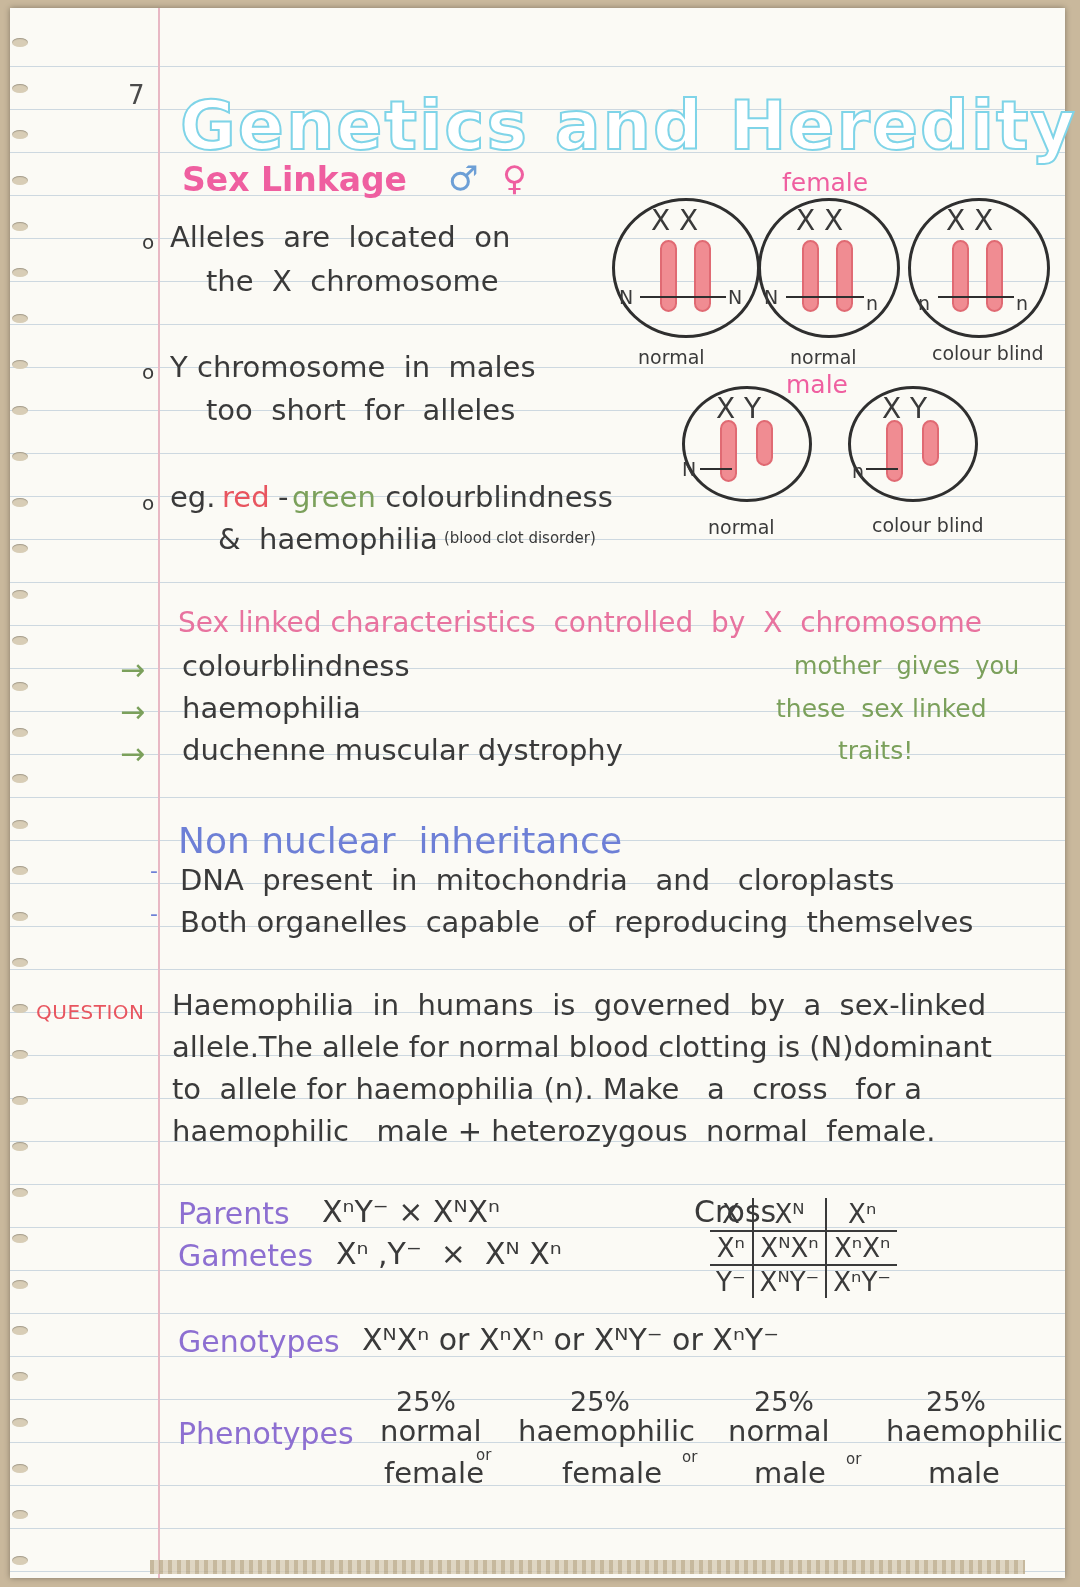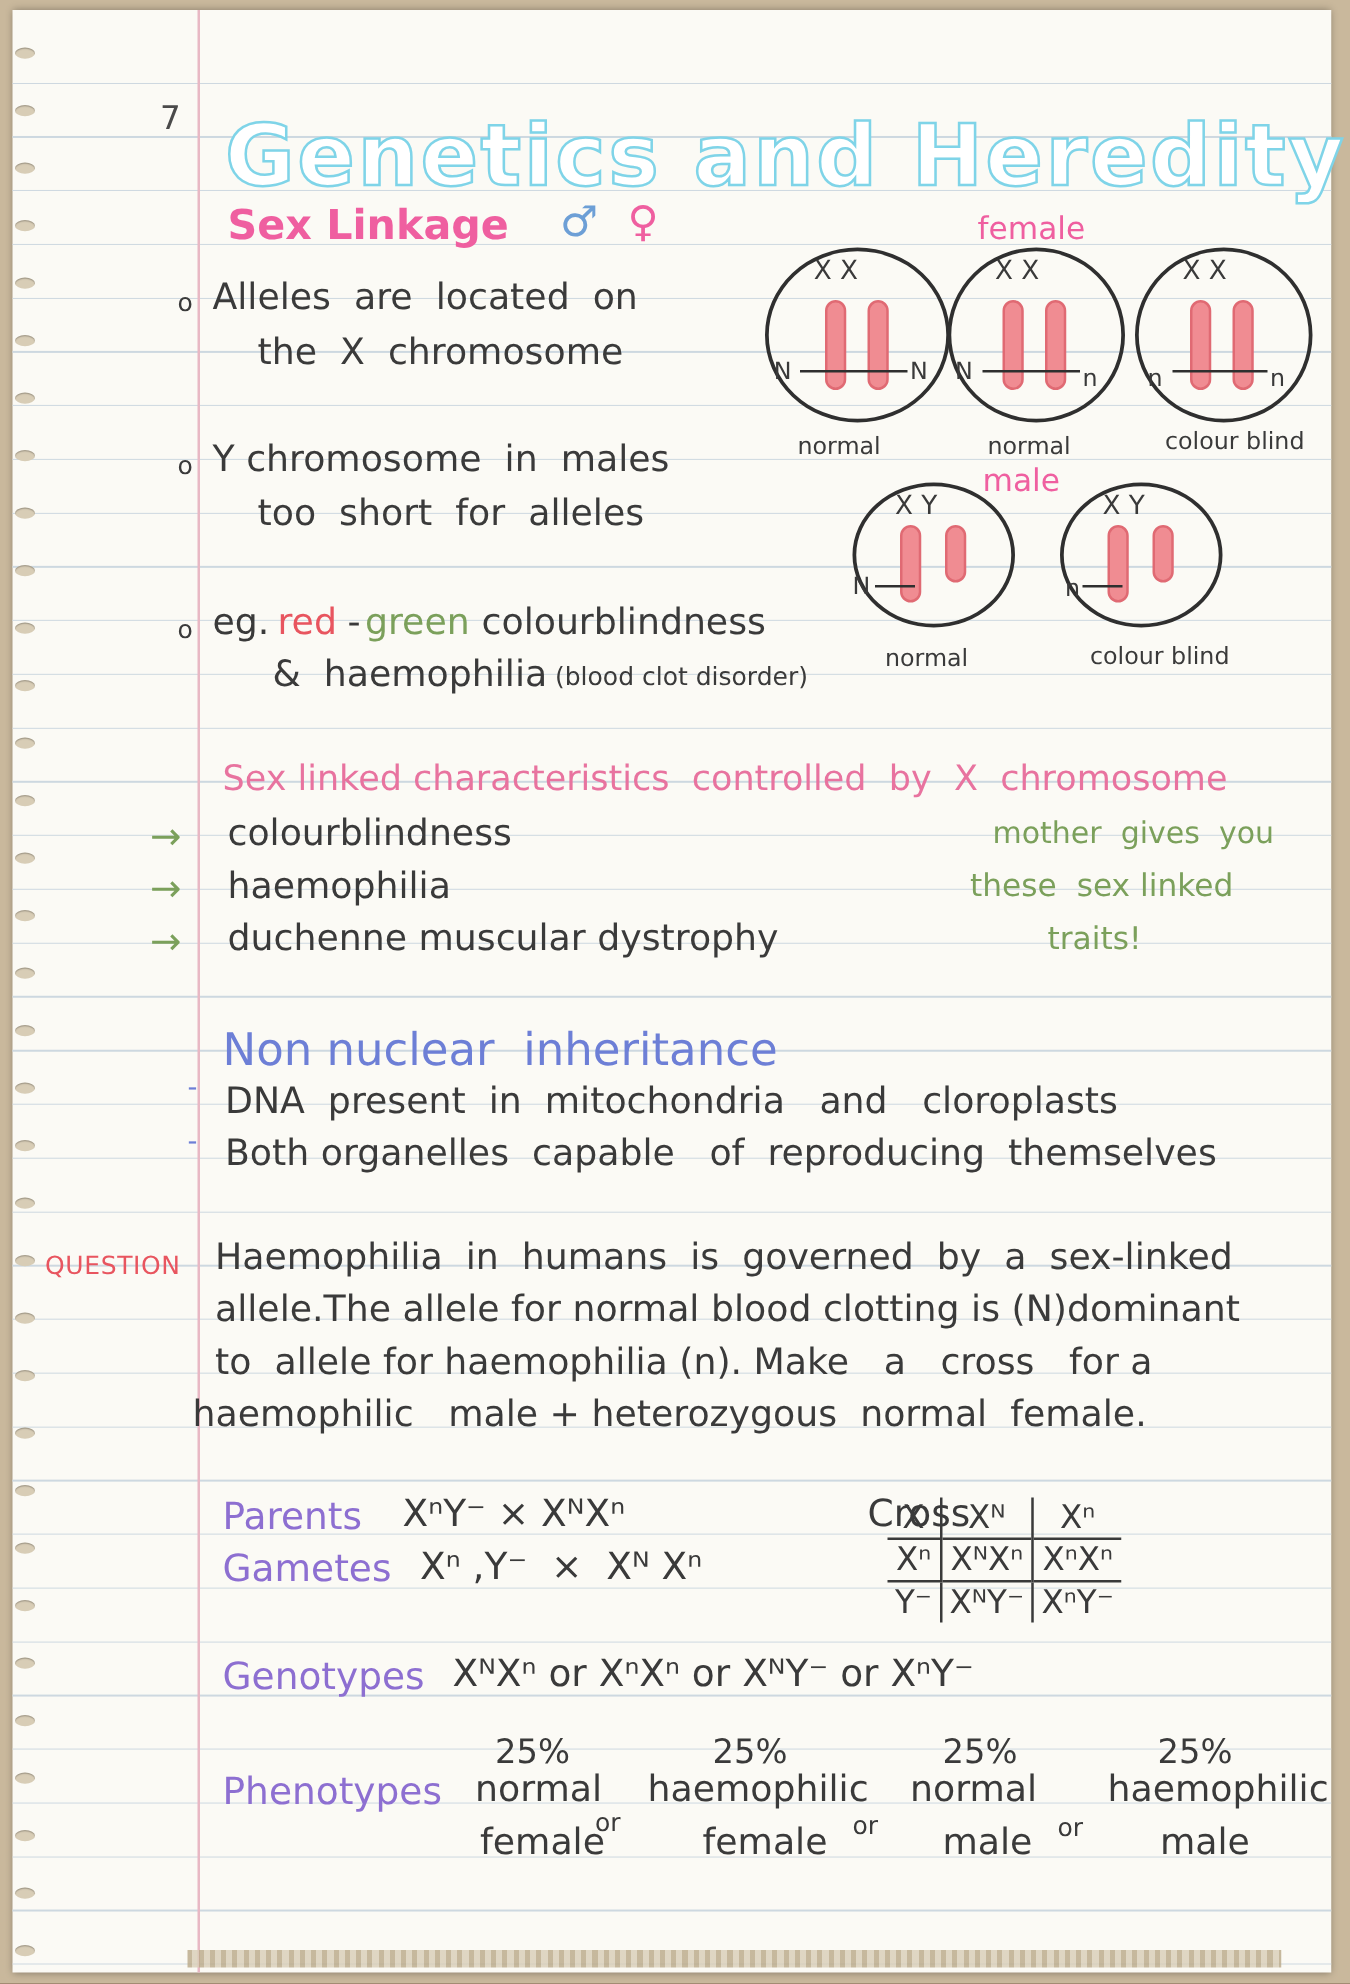--- a/index.html
+++ b/index.html
@@ -72,21 +72,21 @@
     margin-top: 44px;
   }
   #page-num {
     left: 118px; top: 72px; font-size: 26px; color: #4a4a4a;
   }
 
   .h-pink { color: #ef5fa0; font-size: 33px; font-weight: bold; }
   .h-pink2 { color: #e8739f; font-size: 28px; }
   .h-blue { color: #6d7fd6; font-size: 36px; }
   .body { color: #3a3a3a; font-size: 29px; }
-  .small { font-size: 20px; color: #3a3a3a; }
+  .small { font-size: 15px; color: #3a3a3a; }
   .green { color: #7ba05b; }
   .red { color: #e8555f; }
   .bullet { color: #3a3a3a; font-size: 20px; }
   .arrow { color: #7ba05b; font-size: 30px; }
 
   
   .cell {
     position: absolute;
     border: 3px solid #2f2f2f;
     border-radius: 50%;
@@ -96,21 +96,21 @@
     width: 17px; height: 72px;
     border-radius: 9px;
     background: #f08c92;
     border: 2px solid #e06a73;
   }
   .chrom.short { height: 46px; }
   .bar {
     position: absolute; height: 2px; background: #2f2f2f;
   }
   .lbl { position: absolute; font-size: 19px; color: #3a3a3a; }
-  .lbl-xx { position: absolute; font-size: 21px; color: #3a3a3a; }
+  .lbl-xx { position: absolute; font-size: 28px; color: #3a3a3a; }
 
   
   #punnett { position: absolute; left: 700px; top: 1190px; }
   #punnett table { border-collapse: collapse; }
   #punnett td {
     font-size: 26px; color: #3a3a3a;
     padding: 1px 6px;
     text-align: center;
     font-family: "DejaVu Sans", sans-serif;
   }
@@ -253,21 +253,21 @@
     <div class="ink h-blue" style="left:168px; top:812px;">Non nuclear  inheritance</div>
     <div class="ink" style="left:140px; top:850px; color:#6d7fd6; font-size:22px;">-</div>
     <div class="ink body" style="left:170px; top:855px;">DNA  present  in  mitochondria   and   cloroplasts</div>
     <div class="ink" style="left:140px; top:893px; color:#6d7fd6; font-size:22px;">-</div>
     <div class="ink body" style="left:170px; top:897px;">Both organelles  capable   of  reproducing  themselves</div>
 
     <div class="ink qlabel" style="left:26px; top:992px;">QUESTION</div>
     <div class="ink body" style="left:162px; top:980px;">Haemophilia  in  humans  is  governed  by  a  sex-linked</div>
     <div class="ink body" style="left:162px; top:1022px;">allele.The allele for normal blood clotting is (N)dominant</div>
     <div class="ink body" style="left:162px; top:1064px;">to  allele for haemophilia (n). Make   a   cross   for a</div>
-    <div class="ink body" style="left:144px; top:1106px;">haemophilic   male + heterozygous  normal  female.</div>
+    <div class="ink body" style="left:162px; top:1106px;">haemophilic   male + heterozygous  normal  female.</div>
 
     <div class="ink" style="left:168px; top:1188px; font-size:30px; color:#8d6fd1;">Parents</div>
     <div class="ink" style="left:312px; top:1186px; font-size:30px; color:#3a3a3a;">XⁿY⁻ × XᴺXⁿ</div>
 
     <div class="ink" style="left:168px; top:1230px; font-size:30px; color:#8d6fd1;">Gametes</div>
     <div class="ink" style="left:326px; top:1228px; font-size:30px; color:#3a3a3a;">Xⁿ ,Y⁻  ×  Xᴺ Xⁿ</div>
 
     <div class="ink" style="left:168px; top:1316px; font-size:30px; color:#8d6fd1;">Genotypes</div>
     <div class="ink" style="left:352px; top:1314px; font-size:30px; color:#3a3a3a;">XᴺXⁿ or XⁿXⁿ or XᴺY⁻ or XⁿY⁻</div>
 

